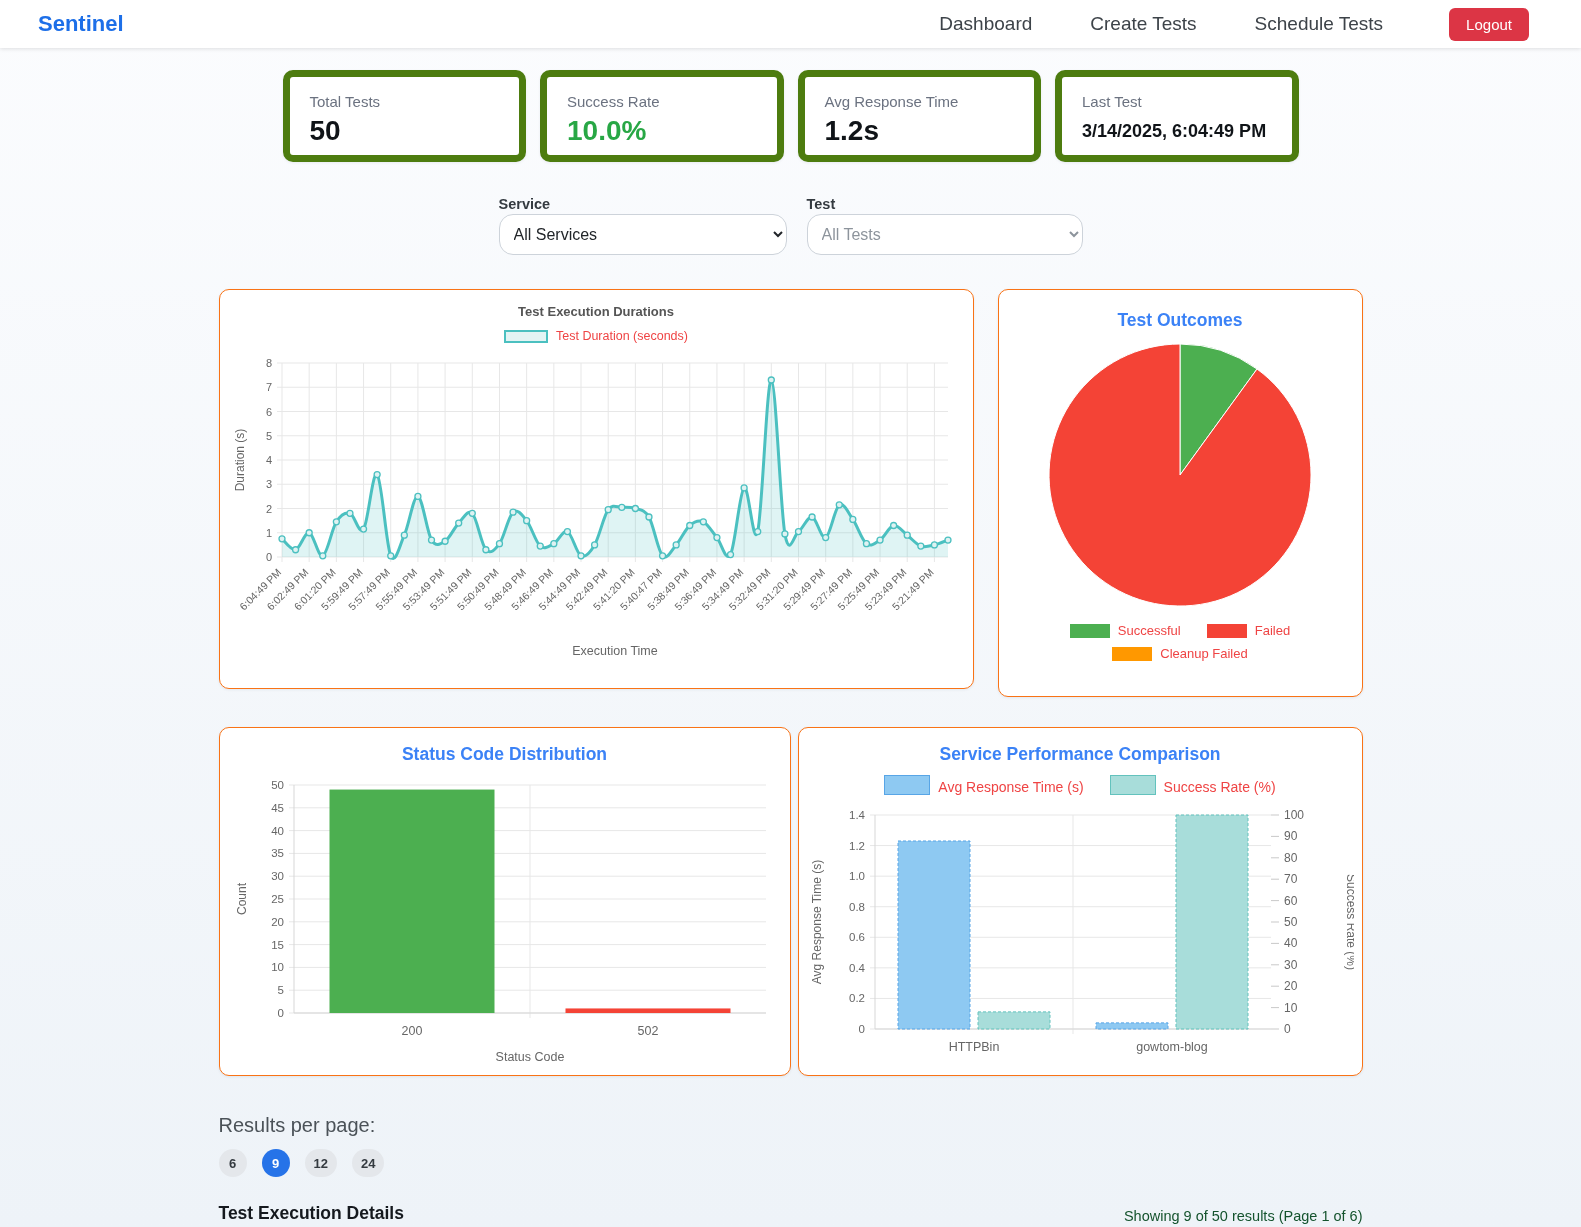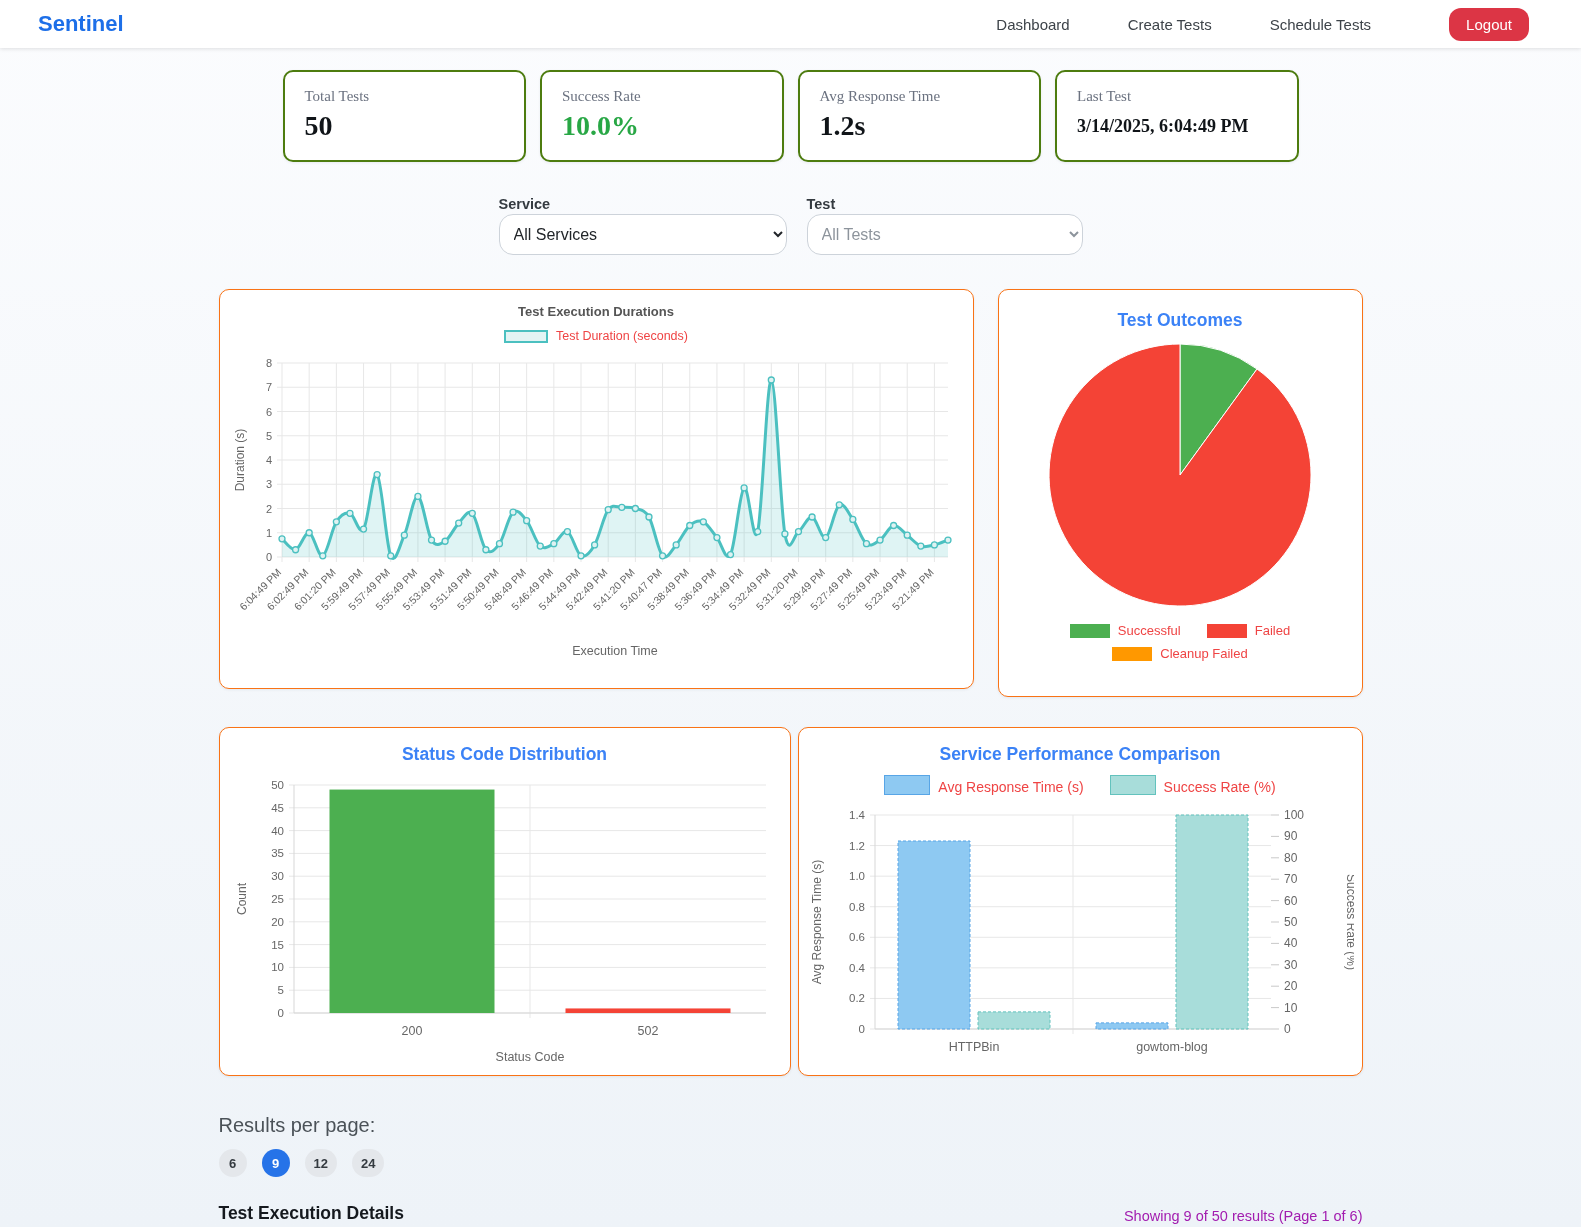--- a/index.html
+++ b/index.html
@@ -7,28 +7,28 @@
   body {
     font-family:"Liberation Sans","DejaVu Sans",sans-serif;
     background:linear-gradient(180deg,#fbfcfe 0%,#eef3f8 100%);
     color:#212529; height:1227px; overflow:hidden;
   }
   
   .topbar { height:48px; background:#fff; box-shadow:0 1px 4px rgba(0,0,0,.12);
     display:flex; align-items:center; justify-content:space-between; padding:0 52px 0 38px; position:relative; z-index:5;}
   .brand { color:#1d6fe8; font-size:22px; font-weight:bold; }
   .nav { display:flex; align-items:center; gap:58px; }
-  .nav a { color:#3d4349; text-decoration:none; font-size:15px; }
-  .logout { background:#dc3545; color:#fff; border:none; border-radius:12px;
-    font-size:15px; padding:8px 17px; cursor:pointer; margin-left:20px; font-family:inherit;}
+  .nav a { color:#3d4349; text-decoration:none; font-size:19px; }
+  .logout { background:#dc3545; color:#fff; border:none; border-radius:6px;
+    font-size:15px; padding:8px 17px; cursor:pointer; margin-left:8px; font-family:inherit;}
   main { width:1144px; margin:0 auto; }
   
   .stats { width:1016px; margin:22px auto 0; display:grid; grid-template-columns:repeat(4,1fr); gap:14px; }
   .stat-card { background:#fff; border-radius:10px; padding:16px 20px; height:92px;
-    box-shadow:0 1px 3px rgba(20,40,80,.07); border:2px solid #4d7c0f;font-family:Liberation Serif, serif;}
+    box-shadow:0 1px 3px rgba(20,40,80,.07); border:7px solid #4d7c0f;}
   .stat-label { color:#6b7280; font-size:15px; }
   .stat-value { font-size:28px; font-weight:bold; color:#101418; margin-top:5px; }
   .stat-value.green { color:#28a745; }
   .stat-value.small { font-size:18px; margin-top:11px; }
   
   .filters { display:flex; justify-content:center; gap:20px; margin-top:34px; }
   .filter-group label { display:block; font-size:14.5px; font-weight:bold; color:#343a40; margin-bottom:2px; }
   .filter-group select { height:41px; border:1px solid #cdd3da; border-radius:14px;
     background:#fff; font-size:16px; padding:0 10px; font-family:inherit; color:#212529; }
   select.svc { width:288px; }
@@ -57,21 +57,21 @@
   .rpp { margin-top:38px; }
   .rpp-label { font-size:20px; color:#4b5258; }
   .rpp-btns { display:flex; gap:15px; margin-top:12px; }
   .pill { min-width:28px; height:28px; border-radius:14px; background:#e4e7eb; color:#343a40;
     font-size:13px; font-weight:bold; display:inline-flex; align-items:center; justify-content:center;
     padding:0 9px; cursor:pointer; }
   .pill.active { background:#2673e8; color:#fff; }
   
   .details-head { display:flex; justify-content:space-between; align-items:flex-end; margin-top:26px; }
   .details-title { font-size:17.5px; font-weight:bold; color:#15191e; }
-  .details-summary { font-size:14.5px; color:#a21caf; }
+  .details-summary { font-size:14.5px; color:#14532d; }
 </style>
 </head>
 <body>
 
 <header class="topbar">
   <div class="brand">Sentinel</div>
   <div class="nav">
     <a href="#">Dashboard</a>
     <a href="#">Create Tests</a>
     <a href="#">Schedule Tests</a>

